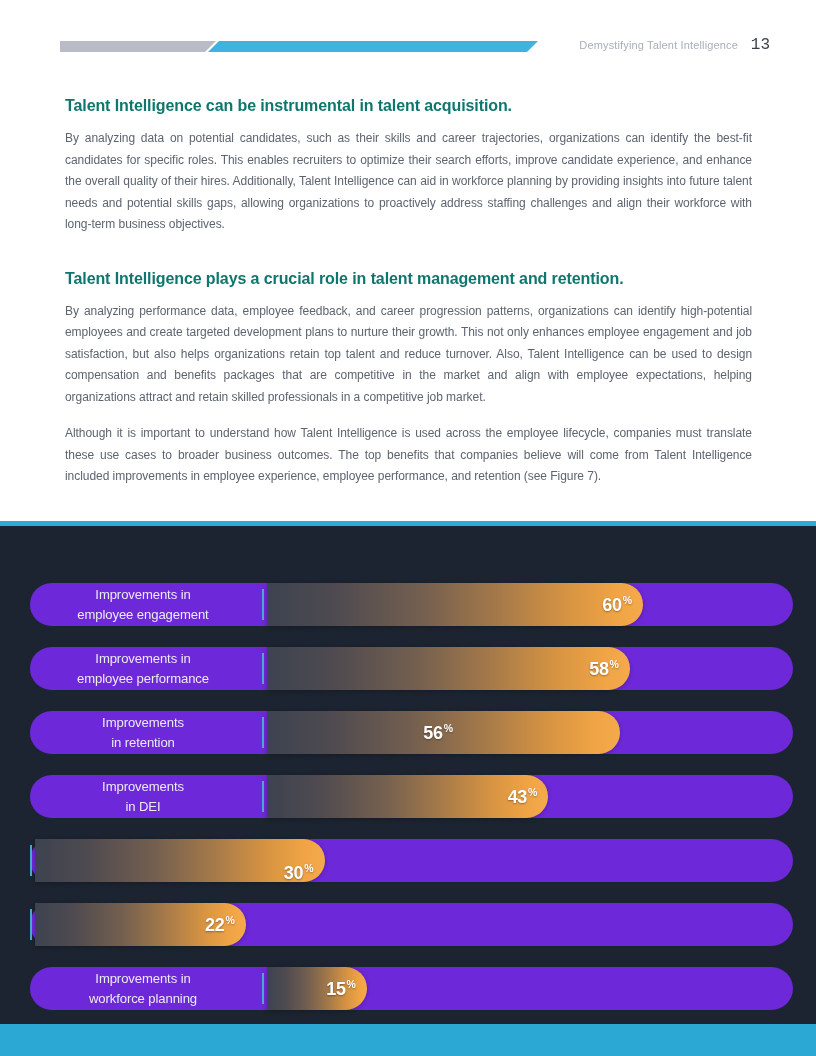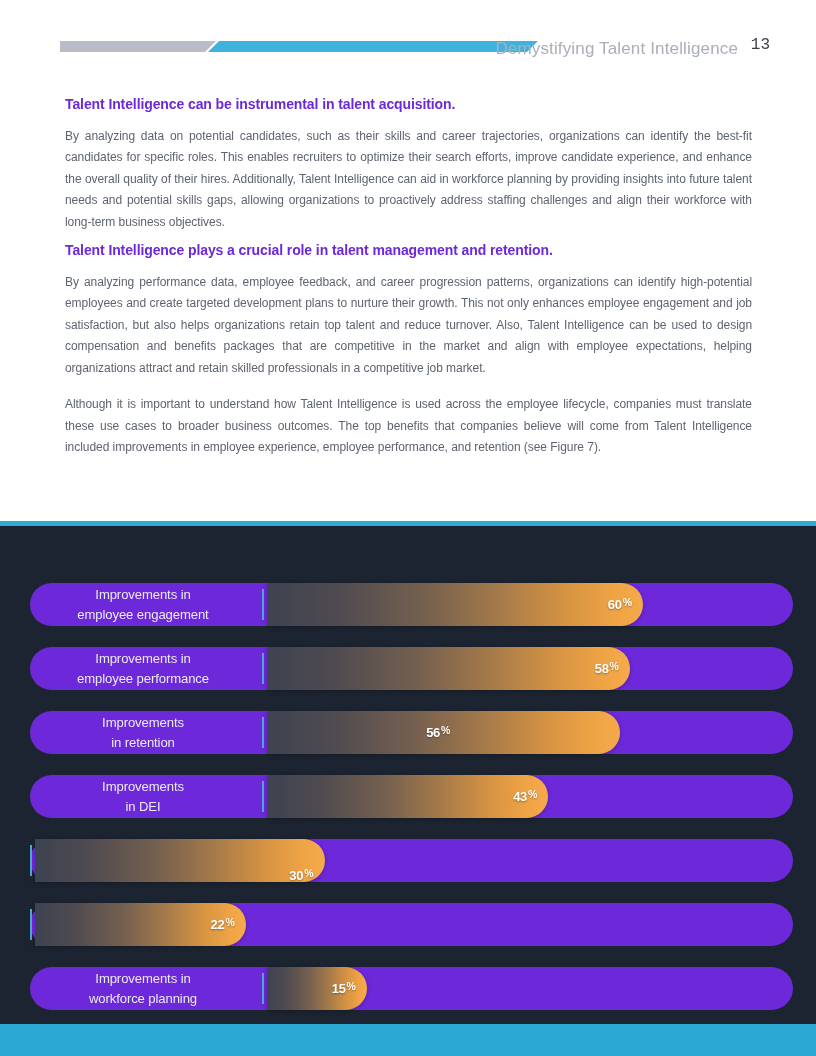--- a/index.html
+++ b/index.html
@@ -37,21 +37,21 @@
     top: 41px;
     width: 330px;
     height: 11px;
     background: #3fb3dd;
     clip-path: polygon(11px 0, 100% 0, calc(100% - 11px) 100%, 0 100%);
   }
   .hdr-title {
     position: absolute;
     right: 78px;
     top: 39px;
-    font-size: 17px;
+    font-size: 11px;
     color: #a9aeb8;
     letter-spacing: 0.15px;
     white-space: nowrap;
     font-family: "Liberation Sans", sans-serif;
   }
   .hdr-pagenum {
     position: absolute;
     right: 46px;
     top: 36px;
     font-size: 16px;
@@ -62,28 +62,28 @@
 
   
   .content {
     position: absolute;
     left: 65px;
     top: 96px;
     width: 687px;
   }
   h2.section-head {
     margin: 0 0 13px 0;
-    font-size: 14px;
+    font-size: 16px;
     font-weight: bold;
-    color: #6d28d9;
+    color: #0f766e;
     letter-spacing: -0.1px;
     line-height: 1.2;
   }
   .section-head.second {
-    margin-top: 9px;
+    margin-top: 33px;
   }
   p.body-par {
     margin: 0;
     font-size: 12px;
     line-height: 1.79;
     color: #5d6470;
     text-align: justify;
     letter-spacing: -0.05px;
   }
   p.body-par + p.body-par {
@@ -194,21 +194,21 @@
   }
   .bar-value {
     display: inline-flex;
     align-items: flex-start;
     color: #ffffff;
     font-weight: bold;
     padding-right: 11px;
     text-shadow: 0 1px 2px rgba(0,0,0,0.35);
   }
   .bar-value .num {
-    font-size: 13px;
+    font-size: 18px;
     line-height: 1;
     letter-spacing: -0.3px;
   }
   .bar-value .pct {
     font-size: 10.5px;
     line-height: 1;
     margin-top: -1px;
     margin-left: 1px;
   }
 </style>

